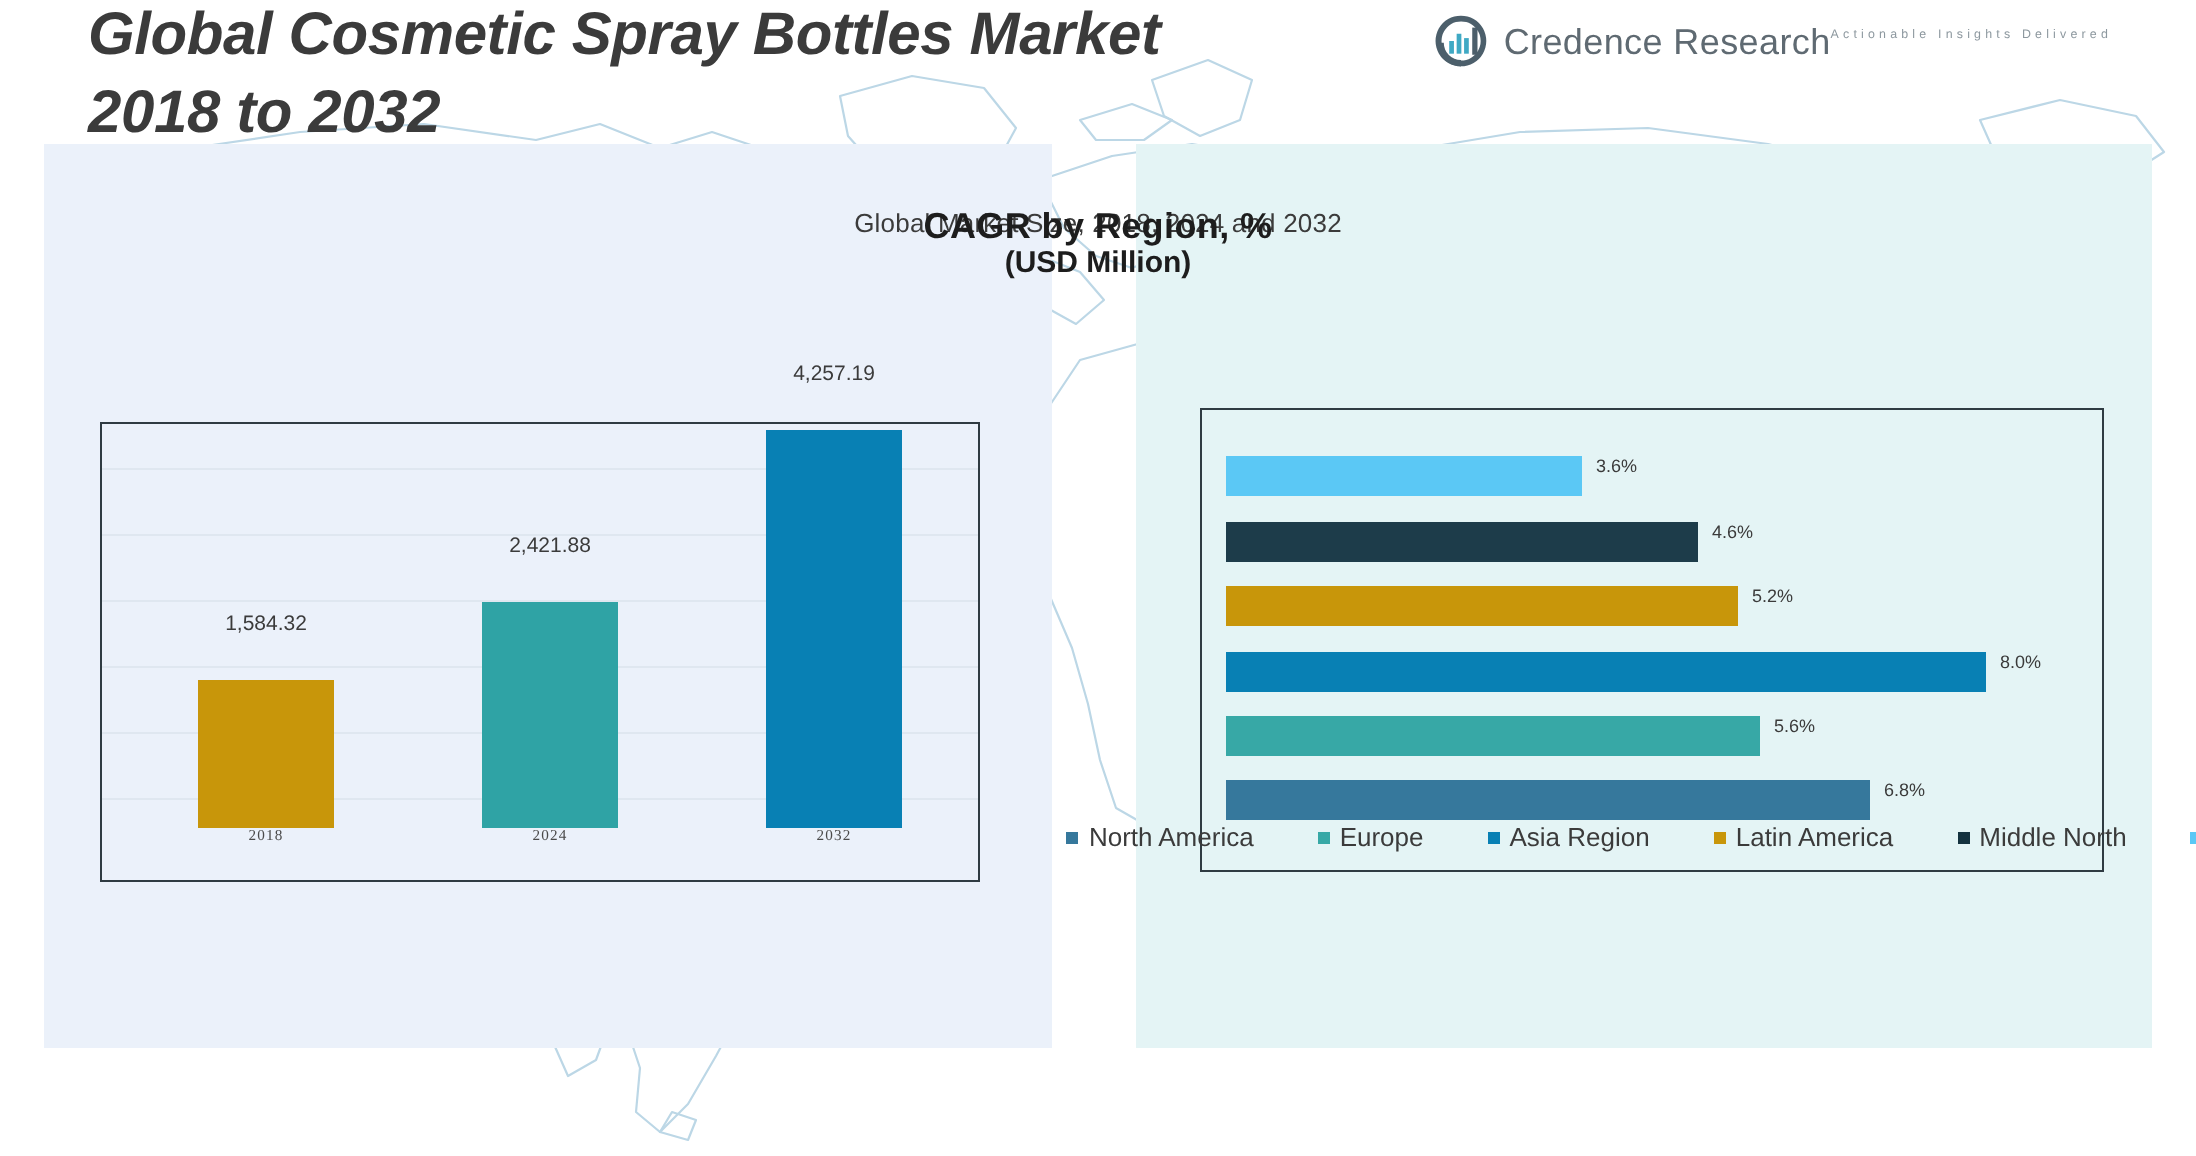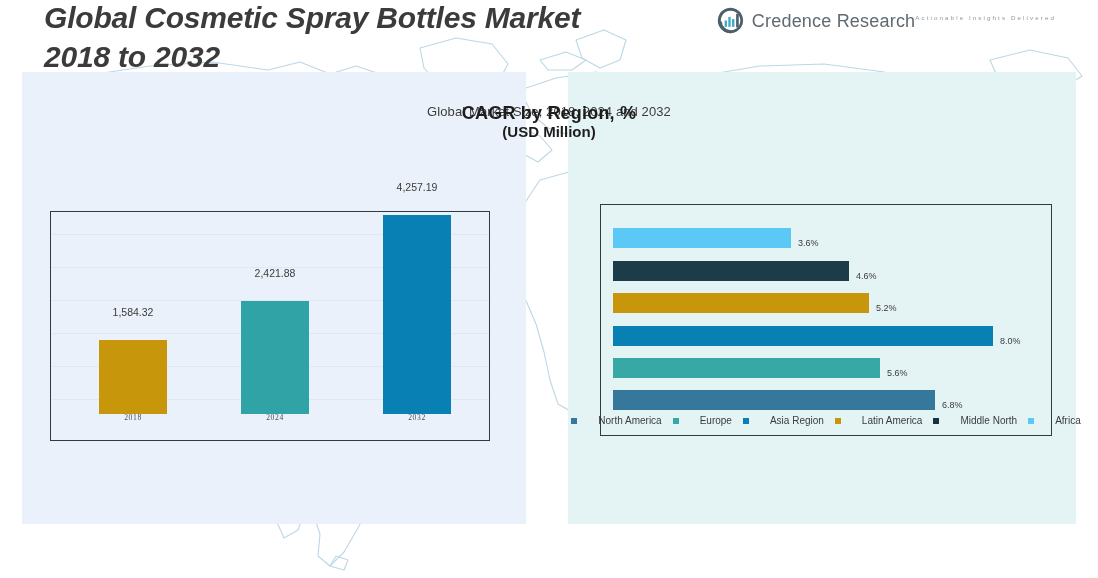--- a/index.html
+++ b/index.html
@@ -195,21 +195,21 @@
     position:absolute;
     left:12px; right:8px; top:15px;
     height:170px;
     z-index:1;
   }
   .hrow{
     position:absolute;
     left:0;
     height:20px;
     display:flex;
-    align-items:flex-end;
+    align-items:flex-start;
   }
   .hrow .hbar{
     height:20px;
     display:block;
   }
   .hrow .hval{
     margin-left:7px;
     font-size:9px;
     color:#3b3b3b;
     white-space:nowrap;
@@ -219,24 +219,25 @@
     left:0; right:0; bottom:9px;
     display:flex;
     justify-content:center;
     align-items:center;
     gap:11px;
     z-index:2;
   }
   .legend-item{
     display:flex;
     align-items:center;
-    gap:21px;
-    font-size:10px;
+    gap:5px;
+    font-size:13px;
     color:#3b3b3b;
     white-space:nowrap;
+    margin-left:21px;
   }
   .swatch{
     width:6px;height:6px;
     display:block;
     flex:0 0 6px;
   }
 </style>
 </head>
 <body>
 

